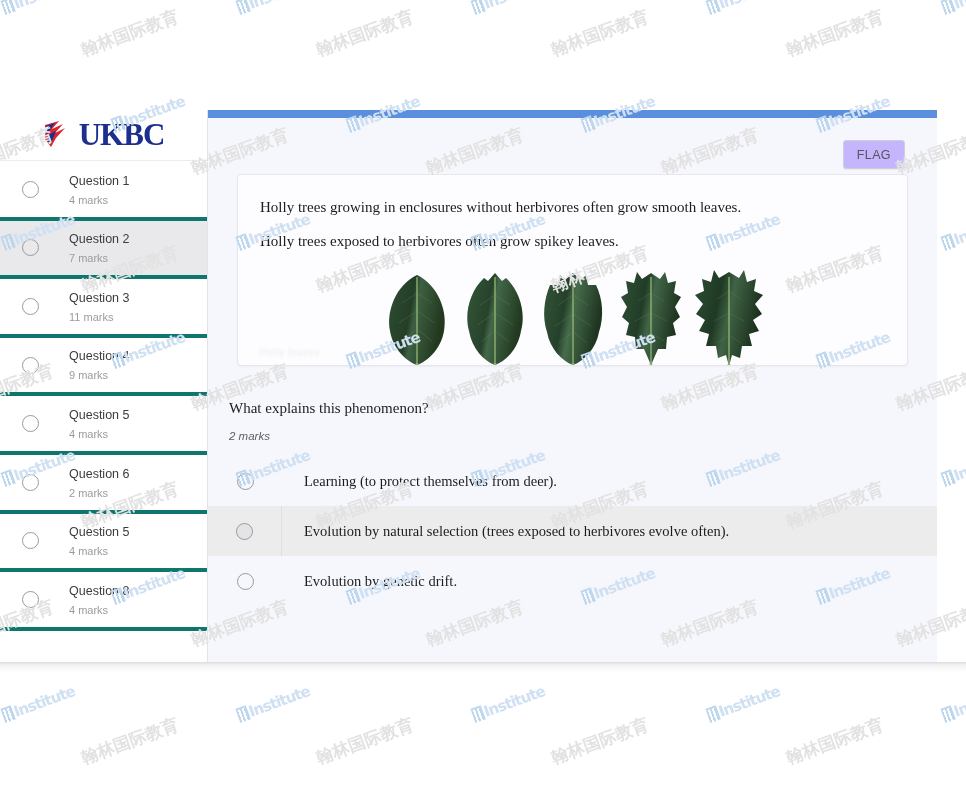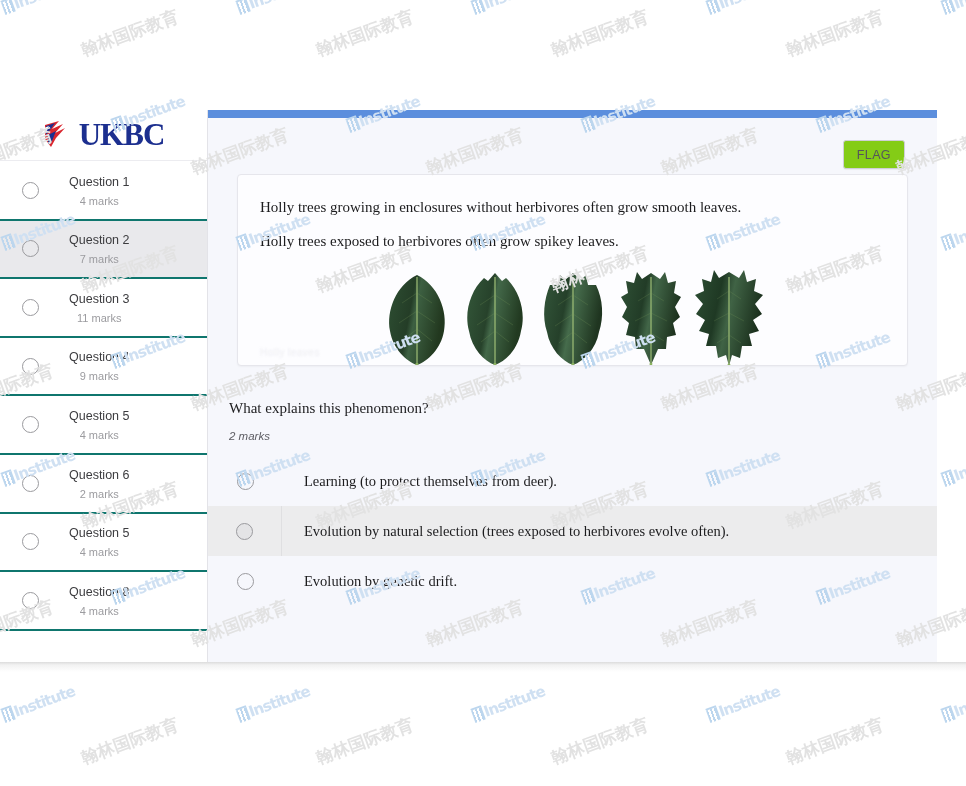--- a/index.html
+++ b/index.html
@@ -85,22 +85,21 @@
     line-height:1;
   }
 
   #qlist{padding-top:1px;}
   .q-item{
     display:flex;align-items:center;
     height:58.6px;
     padding-left:22px;
     box-sizing:border-box;
     cursor:pointer;
-    border-bottom:2px solid #0f766e;
-    text-align:center;
+    border-bottom:4px solid #0f766e;
   }
   .q-item.active{background:#e9e9ec;}
   .q-circle{
     width:17px;height:17px;border-radius:50%;
     border:1.4px solid #9a9a9e;
     flex:0 0 auto;
     box-sizing:border-box;
   }
   .q-meta{margin-left:30px;}
   .q-title{
@@ -117,21 +116,21 @@
     overflow:hidden;
   }
   #topbar{
     height:8px;background:#5b8edd;
   }
   #flagrow{
     height:56px;position:relative;
   }
   #flag-btn{
     position:absolute;right:32px;top:22px;
-    background:#84cc16;
+    background:#c4b5fd;
     border:1px solid #cfcfd6;
     border-radius:3px;
     padding:7px 13px 6px;
     font-size:12.5px;
     color:#55555c;
     letter-spacing:.4px;
     cursor:pointer;
     box-shadow:0 1px 1px rgba(0,0,0,.05);
   }
 

